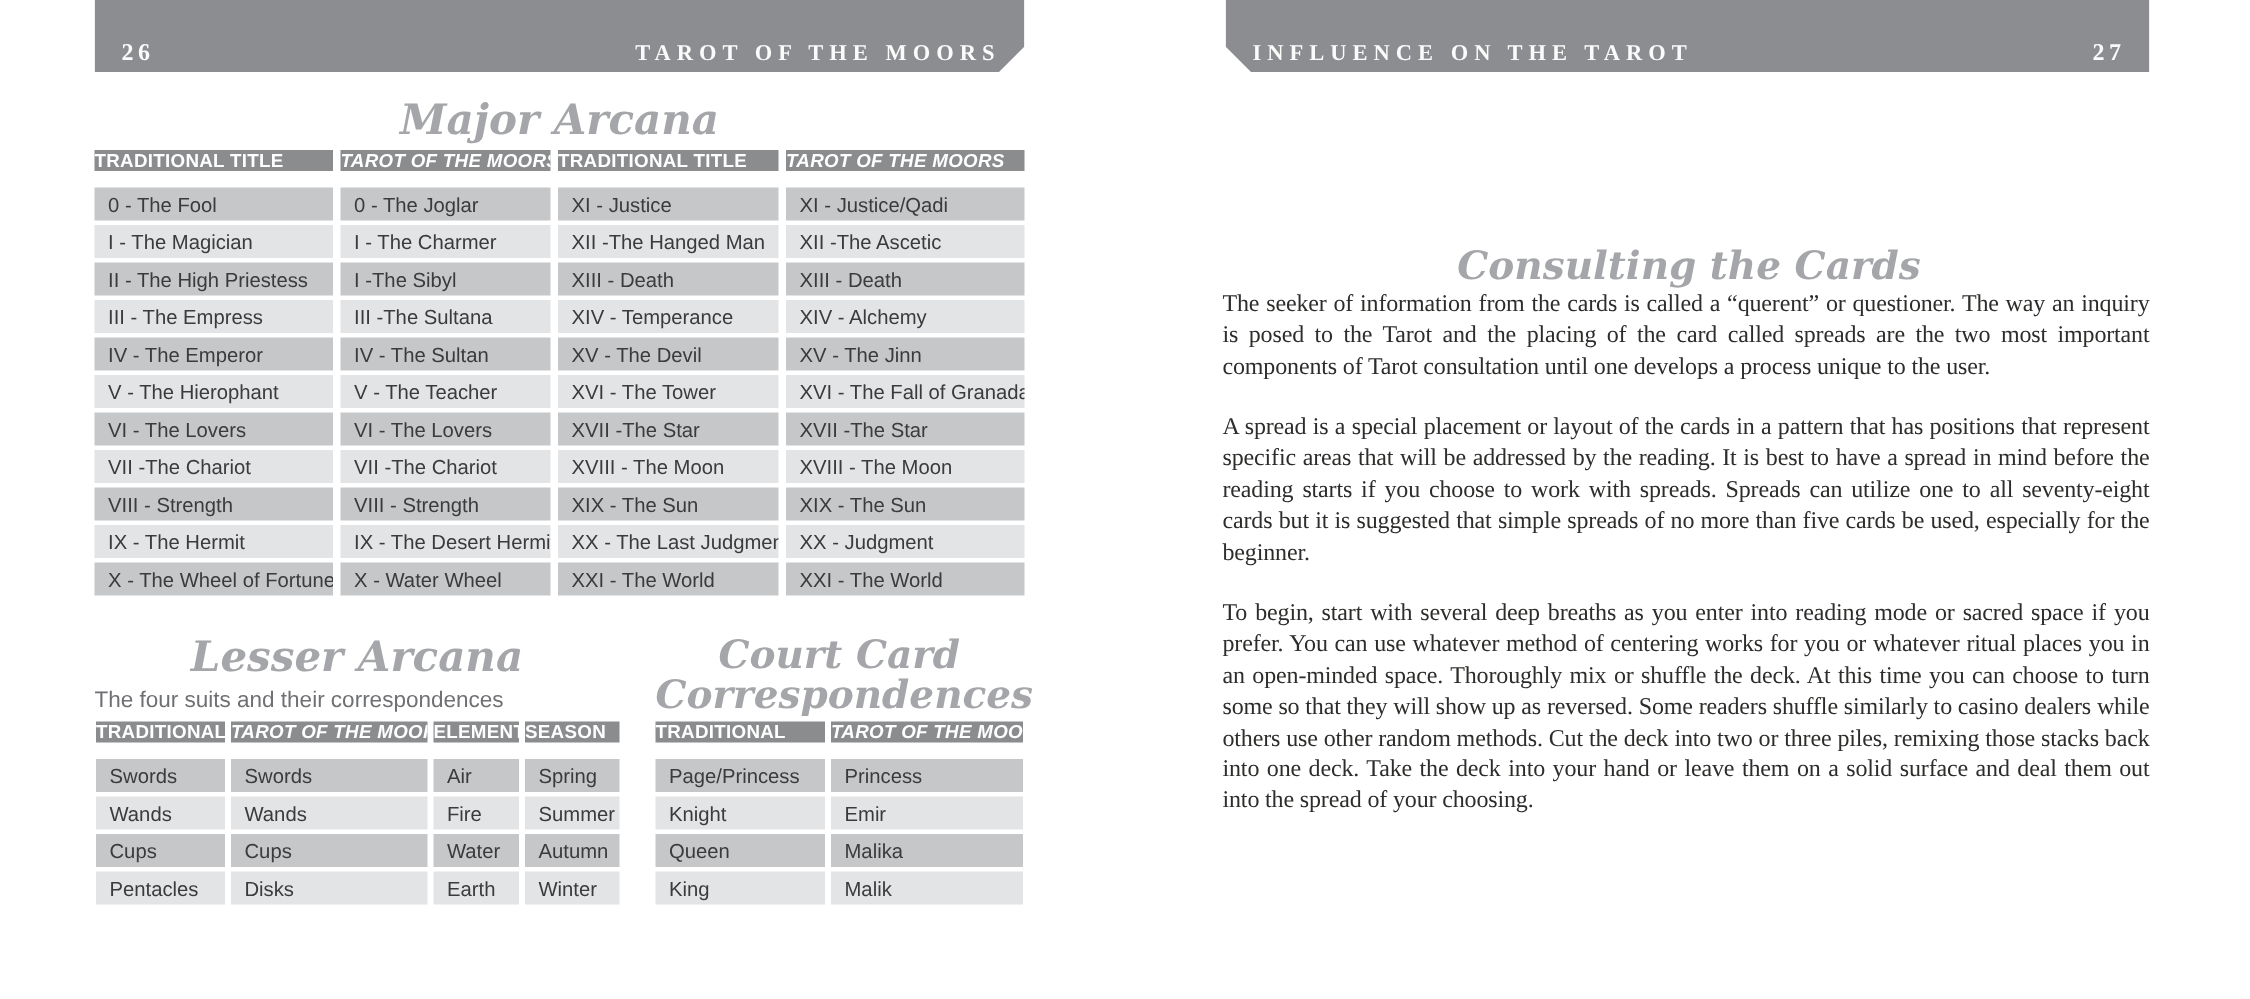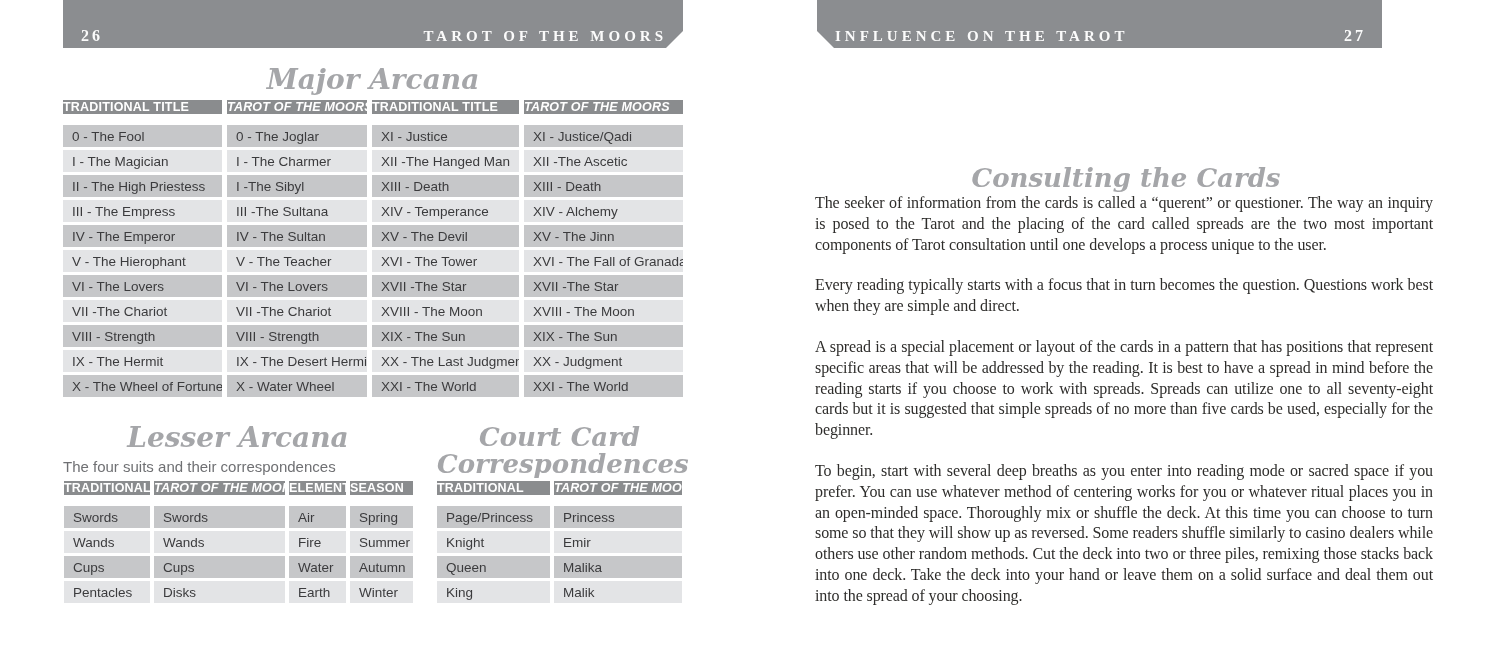--- a/index.html
+++ b/index.html
@@ -23,21 +23,21 @@
     display: flex;
     align-items: flex-end;
     justify-content: space-between;
     font-family: "Liberation Serif", serif;
     font-weight: 700;
     font-size: 15px;
     letter-spacing: 4px;
     padding: 0 16px 3px 18px;
   }
   #left-header  { left: 63px;  width: 620px; clip-path: polygon(0 0, 100% 0, 100% calc(100% - 17px), calc(100% - 17px) 100%, 0 100%); }
-  #right-header { left: 817px; width: 565px; clip-path: polygon(0 0, 100% 0, 100% 100%, 17px 100%, 0 calc(100% - 17px)); }
+  #right-header { left: 817px; width: 616px; clip-path: polygon(0 0, 100% 0, 100% 100%, 17px 100%, 0 calc(100% - 17px)); }
   .page-num { font-size: 16px; letter-spacing: 3px; }
 
   
   .script-title {
     position: absolute;
     text-align: center;
     font-family: "DejaVu Serif", serif;
     font-style: italic;
     font-weight: bold;
     color: #a5a6a9;
@@ -213,18 +213,17 @@
       <div class="td lt">Emir</div>
       <div class="td dk">Queen</div>
       <div class="td dk">Malika</div>
       <div class="td lt">King</div>
       <div class="td lt">Malik</div>
     </div>
 
   <div id="consult-title" class="script-title">Consulting the Cards</div>
   <div id="body-text">
       <p>The seeker of information from the cards is called a “querent” or questioner. The way an inquiry is posed to the Tarot and the placing of the card called spreads are the two most important components of Tarot consultation until one develops a process unique to the user.</p>
-      <p>Every reading typically starts with a focus that in turn becomes the question. Questions work best when they are simple and direct.</p>
       <p>A spread is a special placement or layout of the cards in a pattern that has positions that represent specific areas that will be addressed by the reading. It is best to have a spread in mind before the reading starts if you choose to work with spreads. Spreads can utilize one to all seventy-eight cards but it is suggested that simple spreads of no more than five cards be used, especially for the beginner.</p>
       <p>To begin, start with several deep breaths as you enter into reading mode or sacred space if you prefer. You can use whatever method of centering works for you or whatever ritual places you in an open-minded space. Thoroughly mix or shuffle the deck. At this time you can choose to turn some so that they will show up as reversed. Some readers shuffle similarly to casino dealers while others use other random methods. Cut the deck into two or three piles, remixing those stacks back into one deck. Take the deck into your hand or leave them on a solid surface and deal them out into the spread of your choosing.</p>
     </div>
 
 </div>
 
 </body></html>

